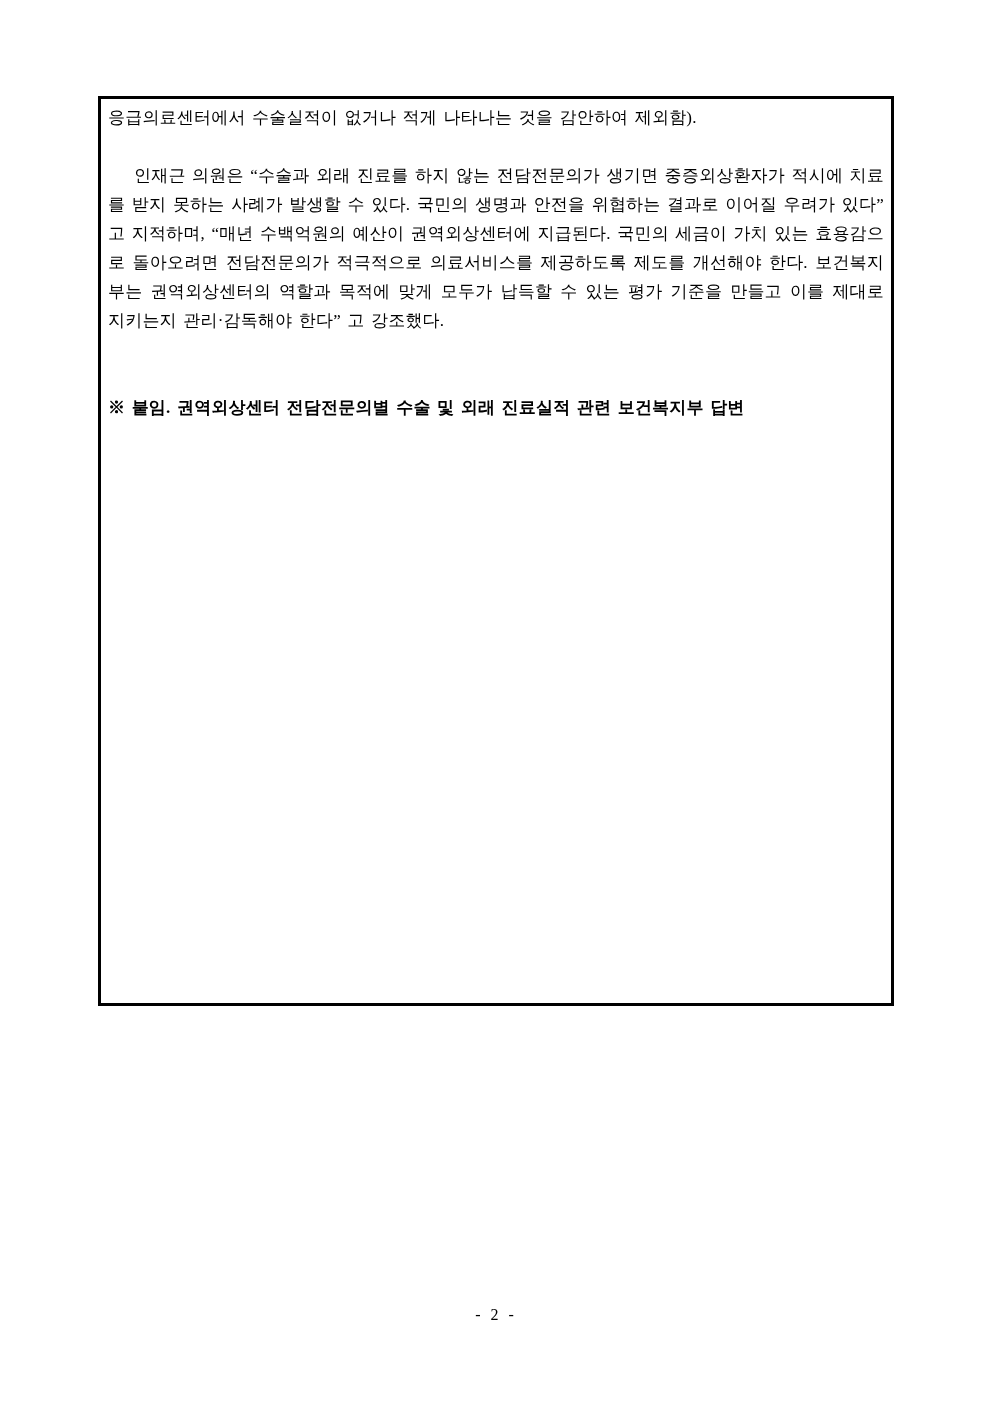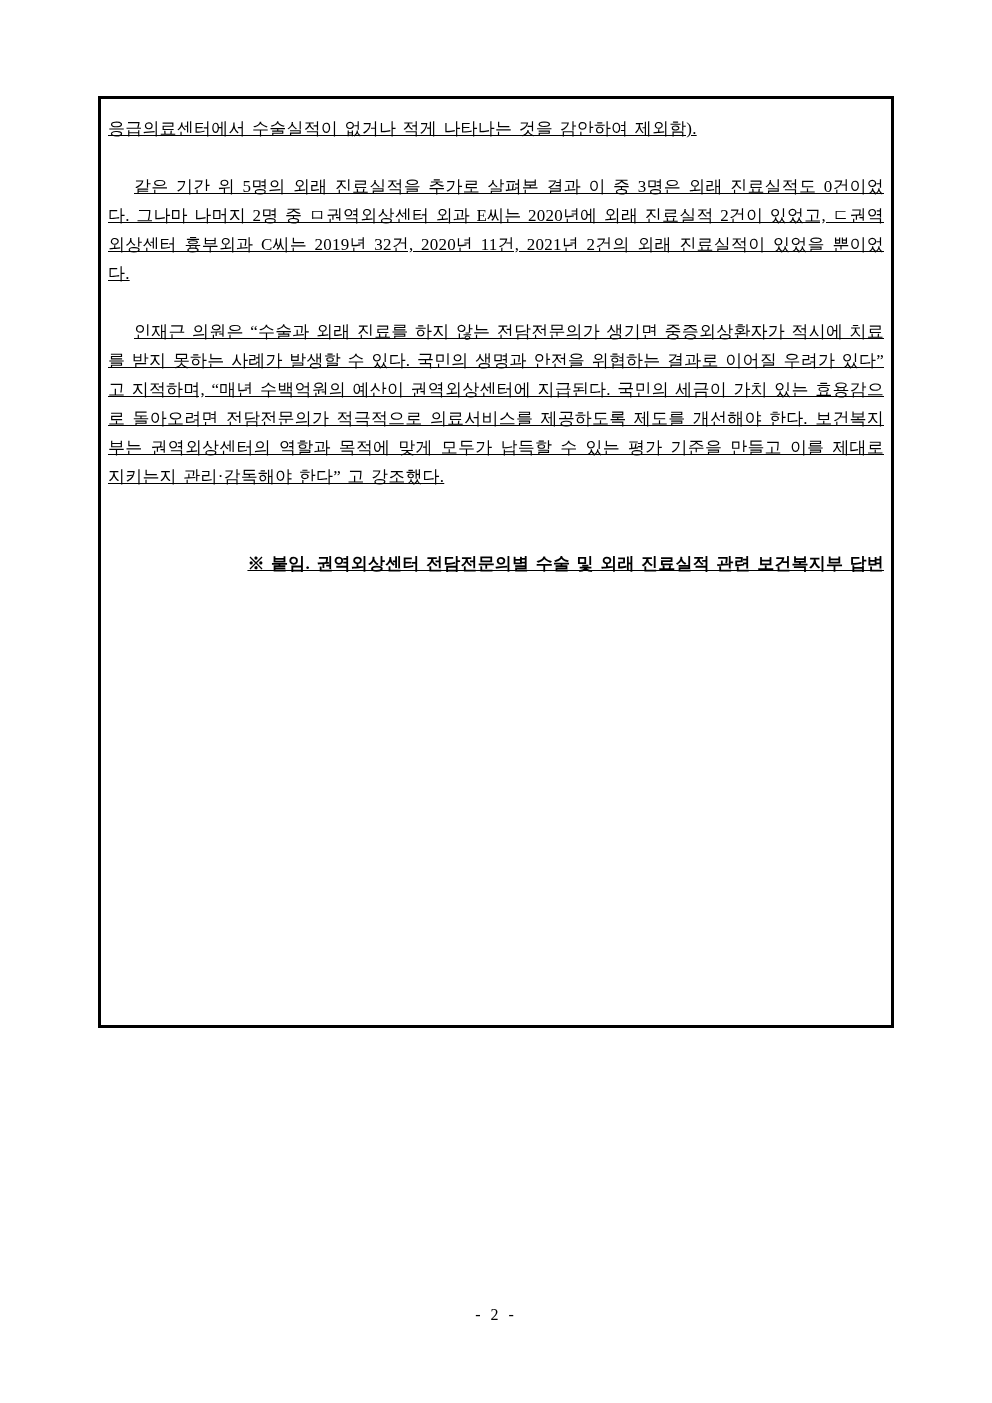--- a/index.html
+++ b/index.html
@@ -15,23 +15,22 @@
     font-family: "Liberation Serif", "DejaVu Serif", serif;
     overflow: hidden;
   }
   .content-frame {
     position: absolute;
     left: 98px;
     top: 96px;
     width: 776px;
     height: 896px;
     border: 3px solid #000000;
-    padding: 15px 7px;
+    padding: 4px 7px;
     box-sizing: content-box;
-    text-decoration: underline;
   }
   .para {
     margin: 0 0 29px 0;
     font-size: 17px;
     line-height: 29px;
     text-align: justify;
     text-indent: 26px;
     word-spacing: 2px;
     letter-spacing: 0.2px;
   }
@@ -39,36 +38,34 @@
     text-indent: 0;
   }
   .attachment-note {
     margin: 58px 0 0 0;
     font-size: 17px;
     line-height: 29px;
     font-weight: bold;
     text-indent: 0;
     word-spacing: 2px;
     letter-spacing: 0.2px;
-    text-align: right;
   }
   .page-number {
     position: absolute;
     left: 0;
     top: 1306px;
     width: 100%;
     text-align: center;
     font-size: 16px;
     letter-spacing: 3px;
     font-family: "Liberation Serif", "DejaVu Serif", serif;
   }
 </style>
 </head>
 <body>
 
 <div class="content-frame">
   <p class="para continuation">응급의료센터에서 수술실적이 없거나 적게 나타나는 것을 감안하여 제외함).</p>
-  <p class="para">같은 기간 위 5명의 외래 진료실적을 추가로 살펴본 결과 이 중 3명은 외래 진료실적도 0건이었다. 그나마 나머지 2명 중 ㅁ권역외상센터 외과 E씨는 2020년에 외래 진료실적 2건이 있었고, ㄷ권역외상센터 흉부외과 C씨는 2019년 32건, 2020년 11건, 2021년 2건의 외래 진료실적이 있었을 뿐이었다.</p>
   <p class="para">인재근 의원은 “수술과 외래 진료를 하지 않는 전담전문의가 생기면 중증외상환자가 적시에 치료를 받지 못하는 사례가 발생할 수 있다. 국민의 생명과 안전을 위협하는 결과로 이어질 우려가 있다” 고 지적하며, “매년 수백억원의 예산이 권역외상센터에 지급된다. 국민의 세금이 가치 있는 효용감으로 돌아오려면 전담전문의가 적극적으로 의료서비스를 제공하도록 제도를 개선해야 한다. 보건복지부는 권역외상센터의 역할과 목적에 맞게 모두가 납득할 수 있는 평가 기준을 만들고 이를 제대로 지키는지 관리·감독해야 한다” 고 강조했다.</p>
   <p class="attachment-note">※ 붙임. 권역외상센터 전담전문의별 수술 및 외래 진료실적 관련 보건복지부 답변</p>
 </div>
 
 <div class="page-number">- 2 -</div>
 
 </body></html>

